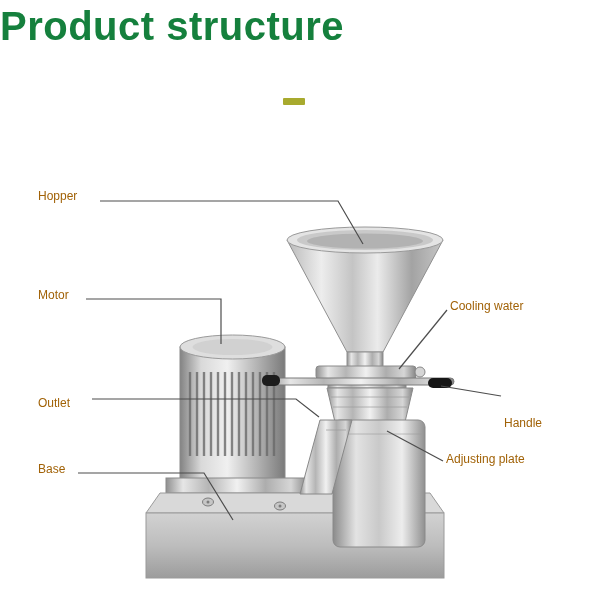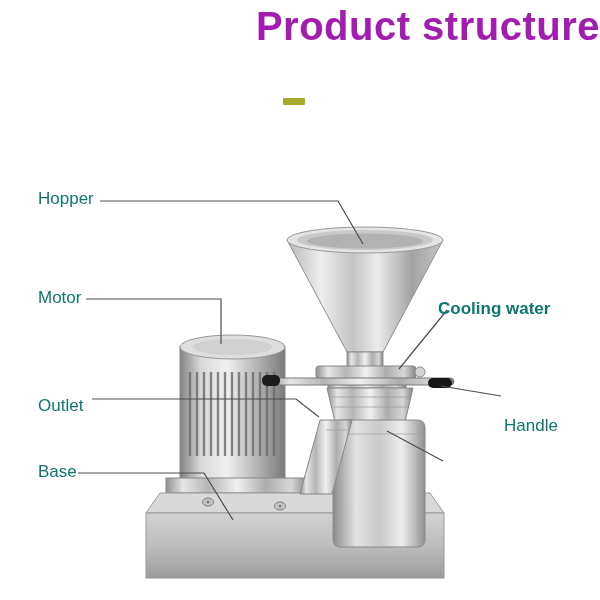--- a/index.html
+++ b/index.html
@@ -14,52 +14,52 @@
   .stage {
     position: relative;
     width: 600px;
     height: 600px;
   }
   .page-title {
     position: absolute;
     top: 4px;
     left: 0;
     width: 100%;
-    text-align: right;
+    text-align: left;
     font-size: 40px;
     font-weight: bold;
-    color: #a21caf;
+    color: #15803d;
     letter-spacing: 0.5px;
     margin: 0;
   }
   .accent-dash {
     position: absolute;
     left: 283px;
     top: 98px;
     width: 22px;
     height: 7px;
     background: #a8aa2e;
     border-radius: 1px;
   }
   svg.machine {
     position: absolute;
     left: 0;
     top: 0;
   }
   .label {
     position: absolute;
-    font-size: 17px;
-    color: #0f766e;
+    font-size: 12px;
+    color: #a16207;
     white-space: nowrap;
   }
   .lbl-hopper        { left: 38px;  top: 189px; }
   .lbl-motor         { left: 38px;  top: 288px; }
   .lbl-outlet        { left: 38px;  top: 396px; }
   .lbl-base          { left: 38px;  top: 462px; }
-  .lbl-cooling-water { left: 438px; top: 299px; font-weight: bold; }
+  .lbl-cooling-water { left: 450px; top: 299px; }
   .lbl-handle        { left: 504px; top: 388px; margin-top: 28px; }
   .lbl-adjusting     { left: 446px; top: 452px; }
 </style>
 </head>
 <body>
 
 <div class="stage">
 
   <h1 class="page-title">Product structure</h1>
   <div class="accent-dash"></div>
@@ -185,14 +185,15 @@
       <polyline points="443,461 387,431"></polyline>
     </g>
   </svg>
 
   <div class="label lbl-hopper">Hopper</div>
   <div class="label lbl-motor">Motor</div>
   <div class="label lbl-outlet">Outlet</div>
   <div class="label lbl-base">Base</div>
   <div class="label lbl-cooling-water">Cooling water</div>
   <div class="label lbl-handle">Handle</div>
+  <div class="label lbl-adjusting">Adjusting plate</div>
 
 </div>
 
 </body></html>

